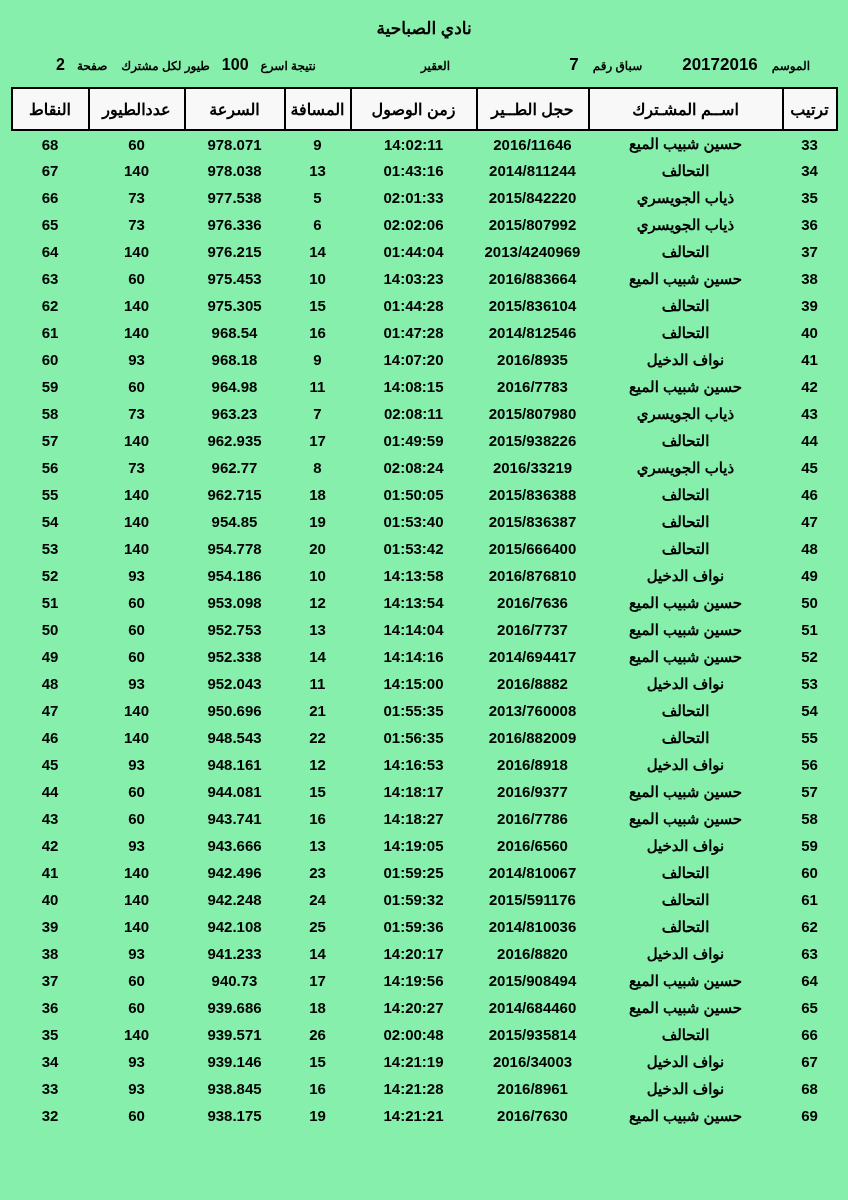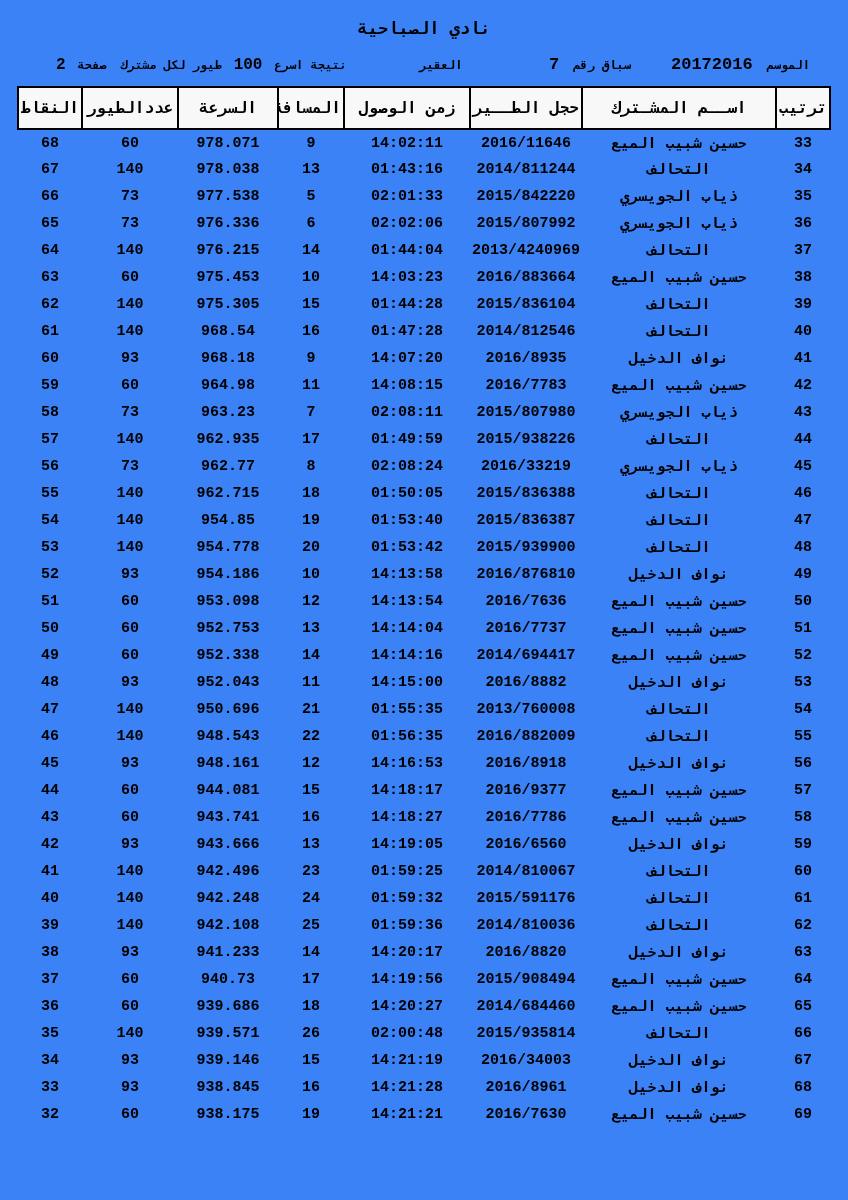--- a/index.html
+++ b/index.html
@@ -1,23 +1,23 @@
 <!DOCTYPE html>
 <html lang="ar" dir="rtl"><head>
 <meta charset="utf-8">
 <style>
   * { box-sizing: border-box; }
   html, body { margin: 0; padding: 0; background: #ffffff; }
   .page {
     width: 848px;
     height: 1200px;
     margin: 0 auto;
-    background: #3b82f6;
+    background: #86efac;
     direction: rtl;
-    font-family: Liberation Mono, monospace;
+    font-family: Liberation Sans, sans-serif;
     font-weight: bold;
     color: #000000;
     overflow: hidden;
   }
   .club-title {
     text-align: center;
     font-size: 17px;
     padding-top: 18px;
     letter-spacing: 0.5px;
   }
@@ -60,21 +60,21 @@
     white-space: nowrap;
     overflow: hidden;
   }
   .col-rank     { width: 54px; }
   .col-name     { width: 194px; }
   .col-ring     { width: 112px; }
   .col-arrival  { width: 126px; }
   .col-distance { width: 66px; }
   .col-speed    { width: 100px; }
   .col-birds    { width: 96px; }
-  .col-points   { width: 64px; margin-left: 13px; }
+  .col-points   { width: 77px; margin-left: 13px; }
   td.col-name { font-size: 15px; }
   td.col-ring, td.col-arrival, td.col-speed { direction: ltr; }
 </style>
 </head>
 <body>
 
 <div class="page">
 
   <div class="club-title">نادي الصباحية</div>
 
@@ -257,21 +257,21 @@
           <td class="col-ring">2015/836387</td>
           <td class="col-arrival">01:53:40</td>
           <td class="col-distance">19</td>
           <td class="col-speed">954.85</td>
           <td class="col-birds">140</td>
           <td class="col-points">54</td>
         </tr>
         <tr>
           <td class="col-rank">48</td>
           <td class="col-name">التحالف</td>
-          <td class="col-ring">2015/939900</td>
+          <td class="col-ring">2015/666400</td>
           <td class="col-arrival">01:53:42</td>
           <td class="col-distance">20</td>
           <td class="col-speed">954.778</td>
           <td class="col-birds">140</td>
           <td class="col-points">53</td>
         </tr>
         <tr>
           <td class="col-rank">49</td>
           <td class="col-name">نواف الدخيل</td>
           <td class="col-ring">2016/876810</td>

